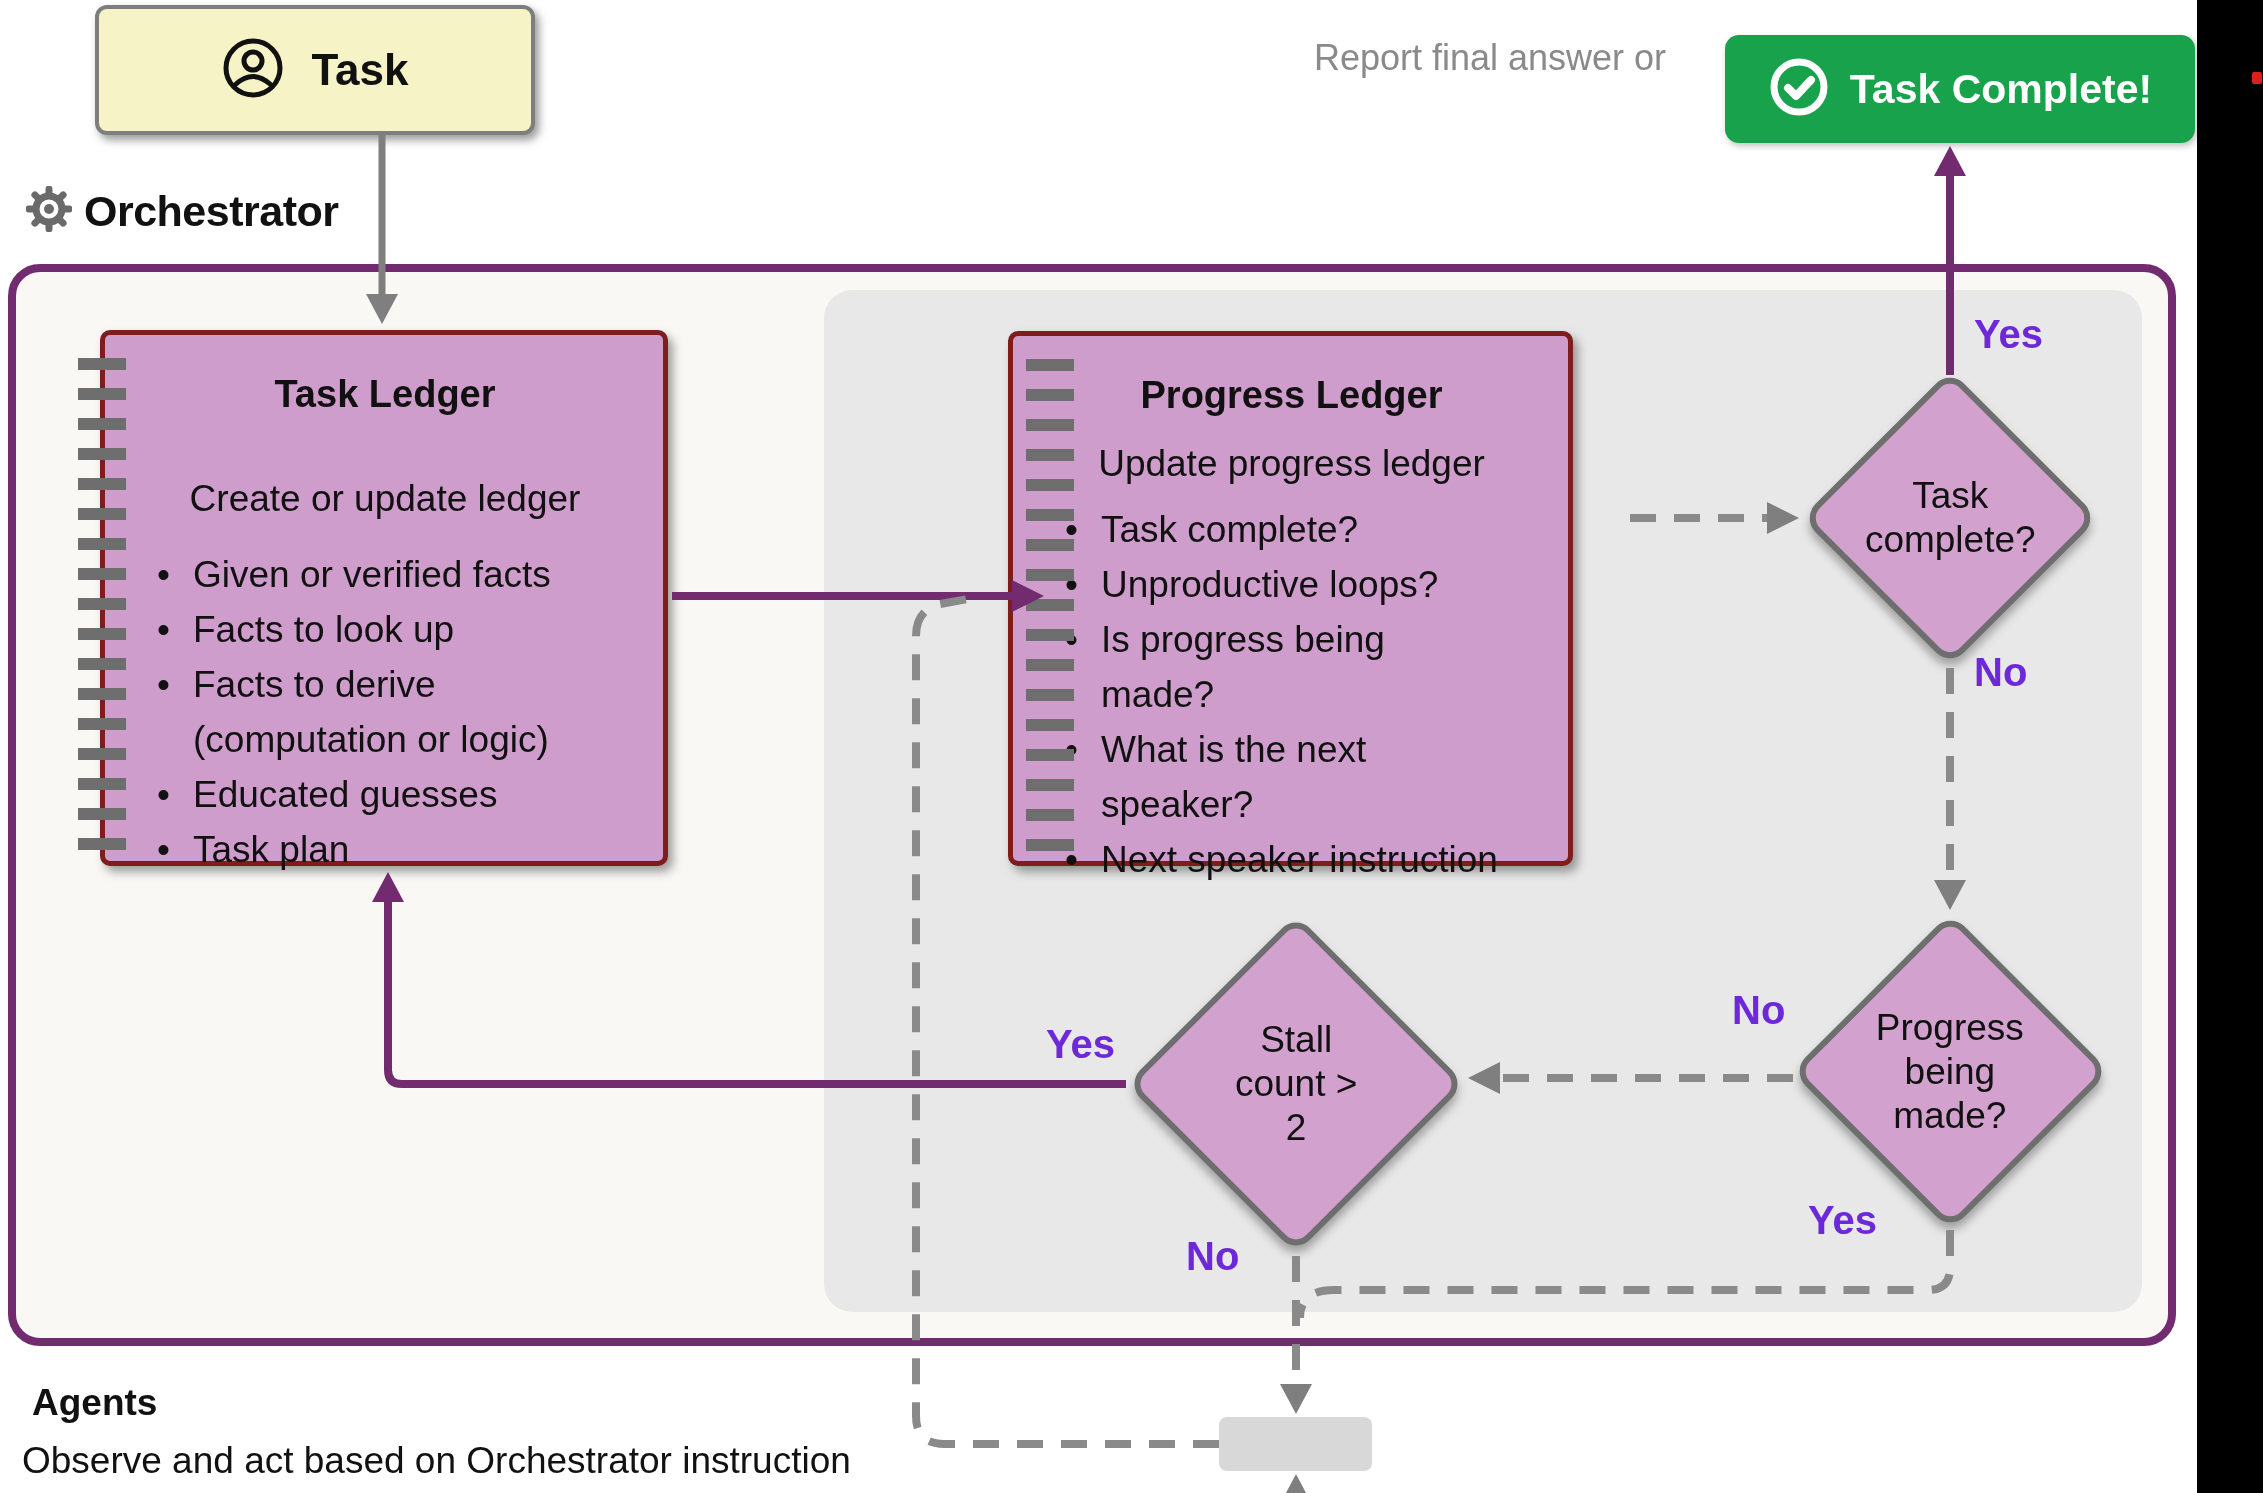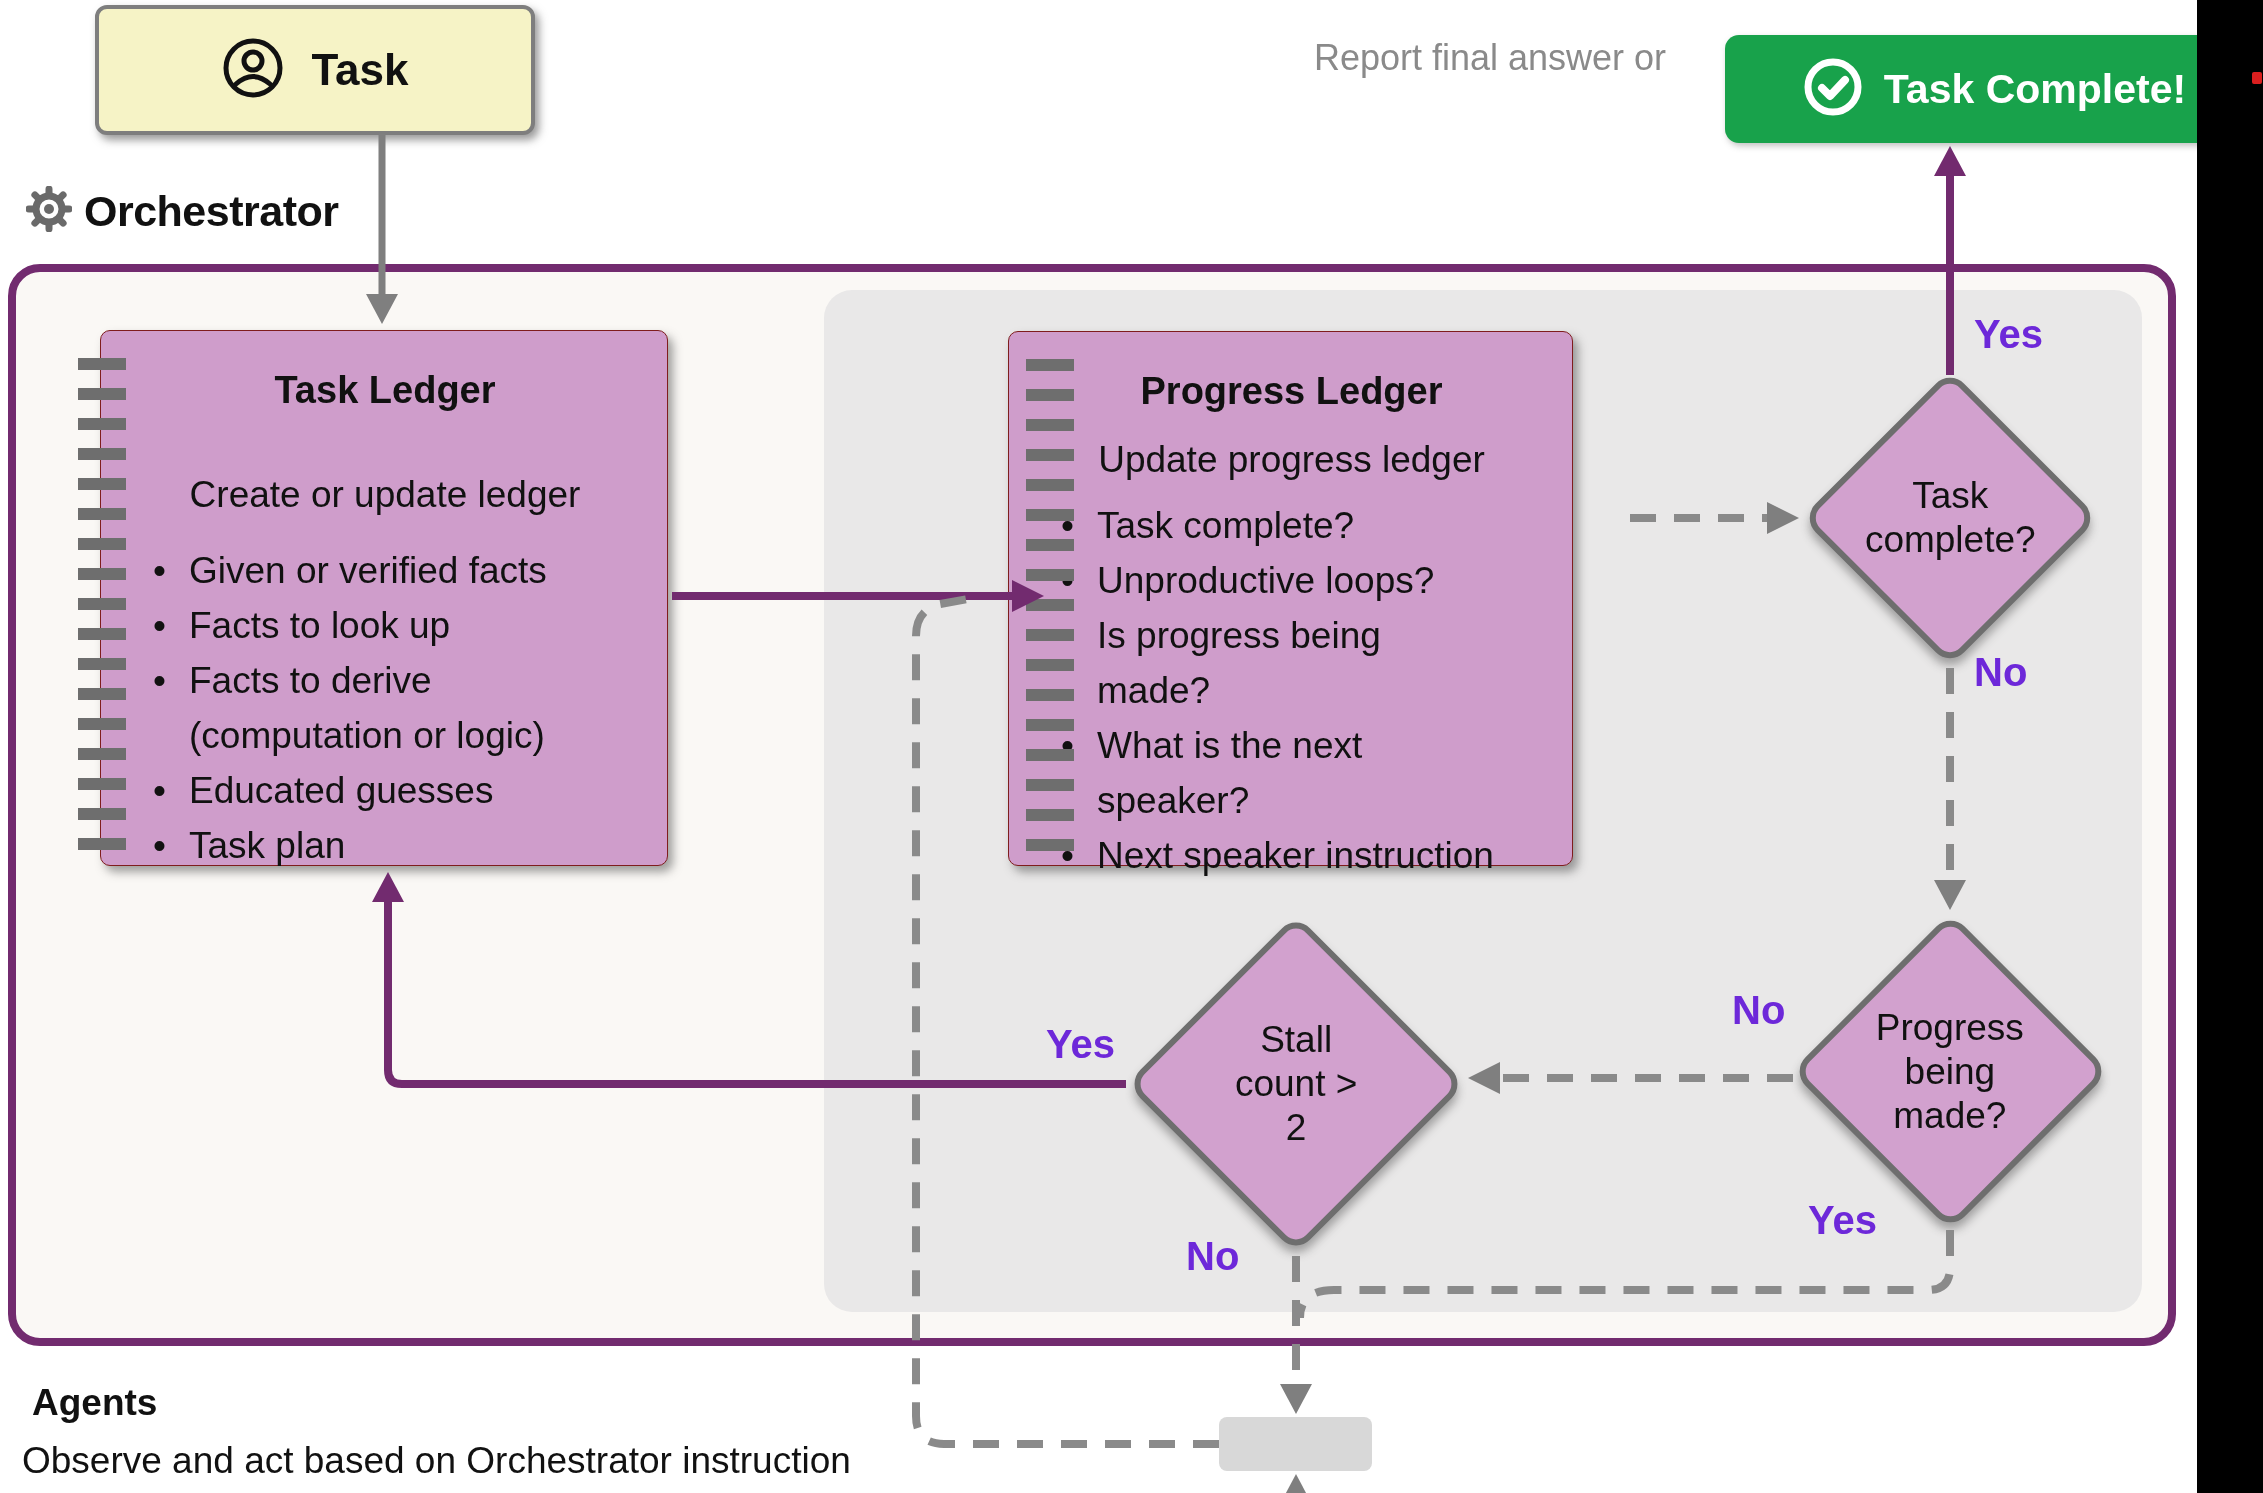--- a/index.html
+++ b/index.html
@@ -27,21 +27,21 @@
     left:8px;top:264px;width:2168px;height:1082px;box-sizing:border-box;
     background:#FAF8F5;border:8px solid #722B6F;border-radius:32px;
   }
   .inner-panel{
     left:824px;top:290px;width:1318px;height:1022px;
     background:#E9E8E8;border-radius:28px;
   }
 
   
   .ledger{
-    box-sizing:border-box;background:#CF9DCB;border:1px solid #7f1d1d;border-radius:10px;
+    box-sizing:border-box;background:#CF9DCB;border:5px solid #7f1d1d;border-radius:10px;
     box-shadow:5px 6px 10px rgba(70,70,70,.5);
     padding:36px 18px 10px 50px;
   }
   .ledger .title{font-size:38px;font-weight:700;text-align:center;line-height:46px;margin-right:30px;}
   .ledger .subtitle{font-size:37px;text-align:center;line-height:44px;margin-right:30px;}
   .ledger ul{margin:0;padding:0;list-style:none;}
   .ledger li{
     position:relative;padding-left:38px;font-size:37px;line-height:55px;white-space:pre-line;
   }
   .ledger li::before{content:"\2022";position:absolute;left:2px;font-size:37px;}
@@ -74,21 +74,21 @@
 
   
   .yn{font-size:40px;font-weight:700;color:#6d28d9;}
 
   
   .report{
     left:1230px;top:36px;width:520px;text-align:center;
     font-size:36px;line-height:44px;color:#8A8A8A;
   }
   .green-btn{
-    left:1725px;top:35px;width:538px;height:108px;box-sizing:border-box;
+    left:1725px;top:35px;width:470px;height:108px;box-sizing:border-box;
     background:#18A24B;border-radius:14px;
     display:flex;align-items:center;justify-content:center;gap:20px;
     box-shadow:2px 3px 6px rgba(80,80,80,.35);
   }
   .green-btn .lbl{color:#fff;font-size:41px;font-weight:700;}
 
   
   .agents-title{left:32px;top:1382px;font-size:37px;font-weight:700;}
   .agents-sub{left:22px;top:1440px;font-size:37px;}
   .agents-rect{

